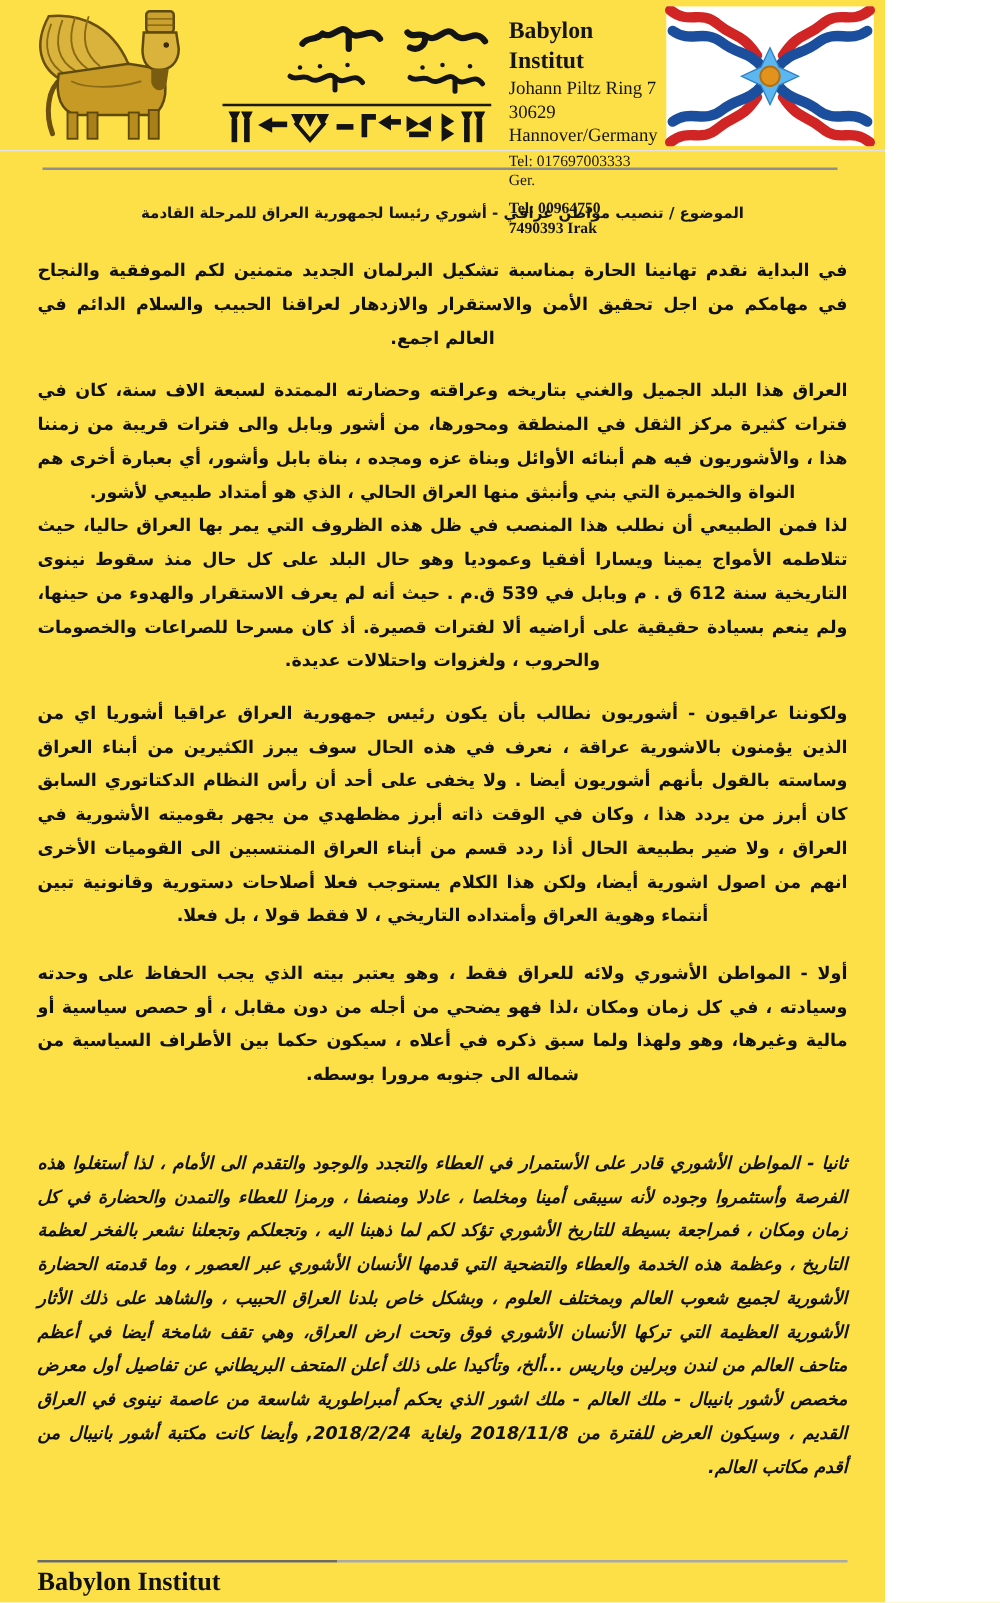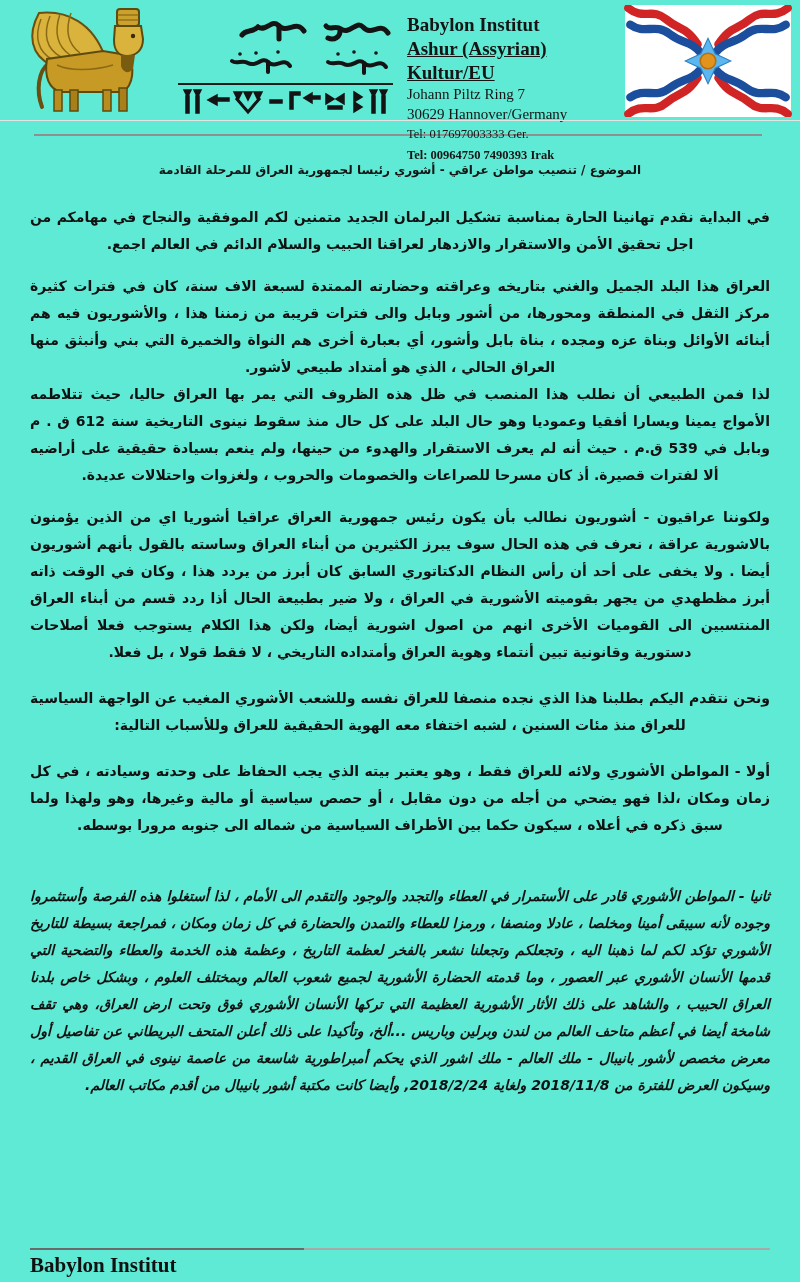--- a/index.html
+++ b/index.html
@@ -1,17 +1,17 @@
 <!DOCTYPE html>
 <html lang="ar"><head>
 <meta charset="utf-8">
 <style>
   html,body{margin:0;padding:0;background:#fff;}
   .page{
-    position:relative;width:800px;height:1282px;background:#5eead4;
+    position:relative;width:708px;height:1282px;background:#fde047;
     overflow:hidden;font-family:"DejaVu Sans",sans-serif;color:#151515;
   }
   
   .header{
     position:relative;display:flex;align-items:flex-start;
     padding:5px 8px 0 8px;height:118px;box-sizing:border-box;
   }
   .lamassu-box{width:152px;height:110px;flex:0 0 auto;}
   .syriac-box{width:215px;flex:0 0 auto;margin-left:18px;margin-top:6px;}
   .syriac-box svg{display:block;}
@@ -139,21 +139,20 @@
           <path d="M192,2 l7,0 l-3.5,7 z"></path>
             <rect x="194" y="8" width="3" height="17"></rect>
           <path d="M202,2 l7,0 l-3.5,7 z"></path>
             <rect x="204" y="8" width="3" height="17"></rect>
         </g>
       </svg>
     </div>
 
     <div class="org-box">
       <div class="org-name">Babylon Institut</div>
-      <div><span class="org-sub">Ashur (Assyrian) Kultur/EU</span></div>
       <div class="org-addr">Johann Piltz Ring 7</div>
       <div class="org-addr">30629 Hannover/Germany</div>
       <div class="org-tel">Tel:   017697003333 Ger.</div>
       <div class="org-tel2">Tel:   00964750 7490393 Irak</div>
     </div>
 
     <div class="flag-box">
       <svg width="168" height="112" viewBox="0 0 160 108" aria-hidden="true">
         <rect x="0" y="0" width="160" height="108" fill="#ffffff"></rect>
         <defs>
@@ -175,21 +174,20 @@
 
   <hr class="top-rule">
 
   <main class="letter">
     <div class="subject">الموضوع / تنصيب مواطن عراقي - أشوري رئيسا لجمهورية العراق للمرحلة القادمة</div>
 
     <p class="para mt-first">في البداية نقدم تهانينا الحارة بمناسبة تشكيل البرلمان الجديد متمنين لكم الموفقية والنجاح في مهامكم من اجل تحقيق الأمن والاستقرار والازدهار لعراقنا الحبيب والسلام الدائم في العالم اجمع.</p>
     <p class="para mt-std">العراق هذا البلد الجميل والغني بتاريخه وعراقته وحضارته الممتدة لسبعة الاف سنة، كان في فترات كثيرة مركز الثقل في المنطقة ومحورها، من أشور وبابل والى فترات قريبة من زمننا هذا ، والأشوريون فيه هم أبنائه الأوائل وبناة عزه ومجده ، بناة بابل وأشور، أي بعبارة أخرى هم النواة والخميرة التي بني وأنبثق منها العراق الحالي ، الذي هو أمتداد طبيعي لأشور.</p>
     <p class="para mt-0">لذا فمن الطبيعي أن نطلب هذا المنصب في ظل هذه الظروف التي يمر بها العراق حاليا، حيث تتلاطمه الأمواج يمينا ويسارا أفقيا وعموديا وهو حال البلد على كل حال منذ سقوط نينوى التاريخية سنة 612 ق . م وبابل في 539 ق.م . حيث أنه لم يعرف الاستقرار والهدوء من حينها، ولم ينعم بسيادة حقيقية على أراضيه ألا لفترات قصيرة. أذ كان مسرحا للصراعات والخصومات والحروب ، ولغزوات واحتلالات عديدة.</p>
     <p class="para mt-std">ولكوننا عراقيون - أشوريون نطالب بأن يكون رئيس جمهورية العراق عراقيا أشوريا اي من الذين يؤمنون بالاشورية عراقة ، نعرف في هذه الحال سوف يبرز الكثيرين من أبناء العراق وساسته بالقول بأنهم أشوريون أيضا . ولا يخفى على أحد أن رأس النظام الدكتاتوري السابق كان أبرز من يردد هذا ، وكان في الوقت ذاته أبرز مظطهدي من يجهر بقوميته الأشورية في العراق ، ولا ضير بطبيعة الحال أذا ردد قسم من أبناء العراق المنتسبين الى القوميات الأخرى انهم من اصول اشورية أيضا، ولكن هذا الكلام يستوجب فعلا أصلاحات دستورية وقانونية تبين أنتماء وهوية العراق وأمتداده التاريخي ، لا فقط قولا ، بل فعلا.</p>
-    <p class="para mt-med">ونحن نتقدم اليكم بطلبنا هذا الذي نجده منصفا للعراق نفسه وللشعب الأشوري المغيب عن الواجهة السياسية للعراق منذ مئات السنين ، لشبه اختفاء معه الهوية الحقيقية للعراق وللأسباب التالية:</p>
     <p class="para mt-med">أولا - المواطن الأشوري ولائه للعراق فقط ، وهو يعتبر بيته الذي يجب الحفاظ على وحدته وسيادته ، في كل زمان ومكان ،لذا فهو يضحي من أجله من دون مقابل ، أو حصص سياسية أو مالية وغيرها، وهو ولهذا ولما سبق ذكره في أعلاه ، سيكون حكما بين الأطراف السياسية من شماله الى جنوبه مرورا بوسطه.</p>
     <p class="para mt-big last-right">ثانيا - المواطن الأشوري قادر على الأستمرار في العطاء والتجدد والوجود والتقدم الى الأمام ، لذا أستغلوا هذه الفرصة وأستثمروا وجوده لأنه سيبقى أمينا ومخلصا ، عادلا ومنصفا ، ورمزا للعطاء والتمدن والحضارة في كل زمان ومكان ، فمراجعة بسيطة للتاريخ الأشوري تؤكد لكم لما ذهبنا اليه ، وتجعلكم وتجعلنا نشعر بالفخر لعظمة التاريخ ، وعظمة هذه الخدمة والعطاء والتضحية التي قدمها الأنسان الأشوري عبر العصور ، وما قدمته الحضارة الأشورية لجميع شعوب العالم وبمختلف العلوم ، وبشكل خاص بلدنا العراق الحبيب ، والشاهد على ذلك الأثار الأشورية العظيمة التي تركها الأنسان الأشوري فوق وتحت ارض العراق، وهي تقف شامخة أيضا في أعظم متاحف العالم من لندن وبرلين وباريس ...ألخ، وتأكيدا على ذلك أعلن المتحف البريطاني عن تفاصيل أول معرض مخصص لأشور بانيبال - ملك العالم - ملك اشور الذي يحكم أمبراطورية شاسعة من عاصمة نينوى في العراق القديم ، وسيكون العرض للفترة من 2018/11/8 ولغاية 2018/2/24, وأيضا كانت مكتبة أشور بانيبال من أقدم مكاتب العالم.</p>
 
   </main>
 
   <div class="footer">
     <div class="footer-rule"></div>
     <div class="footer-name">Babylon Institut</div>
   </div>
 

